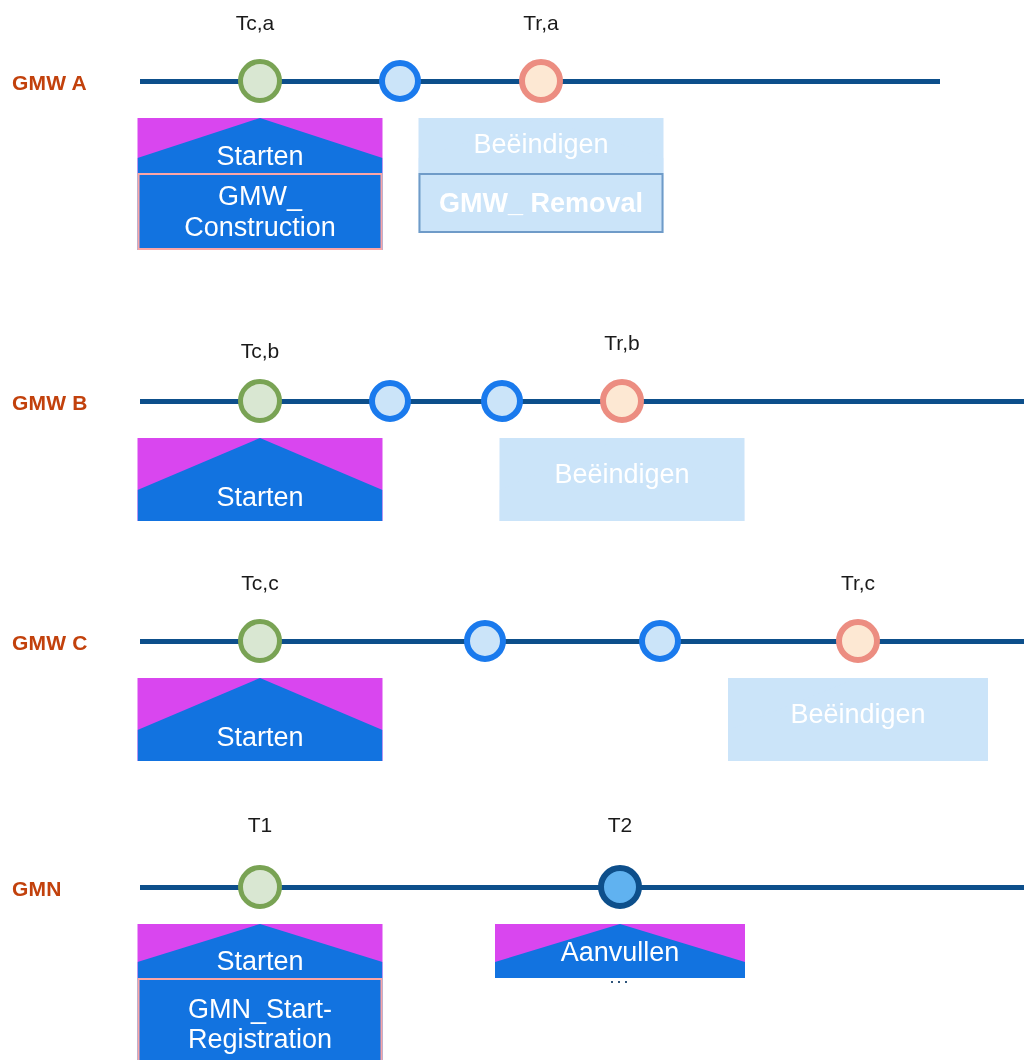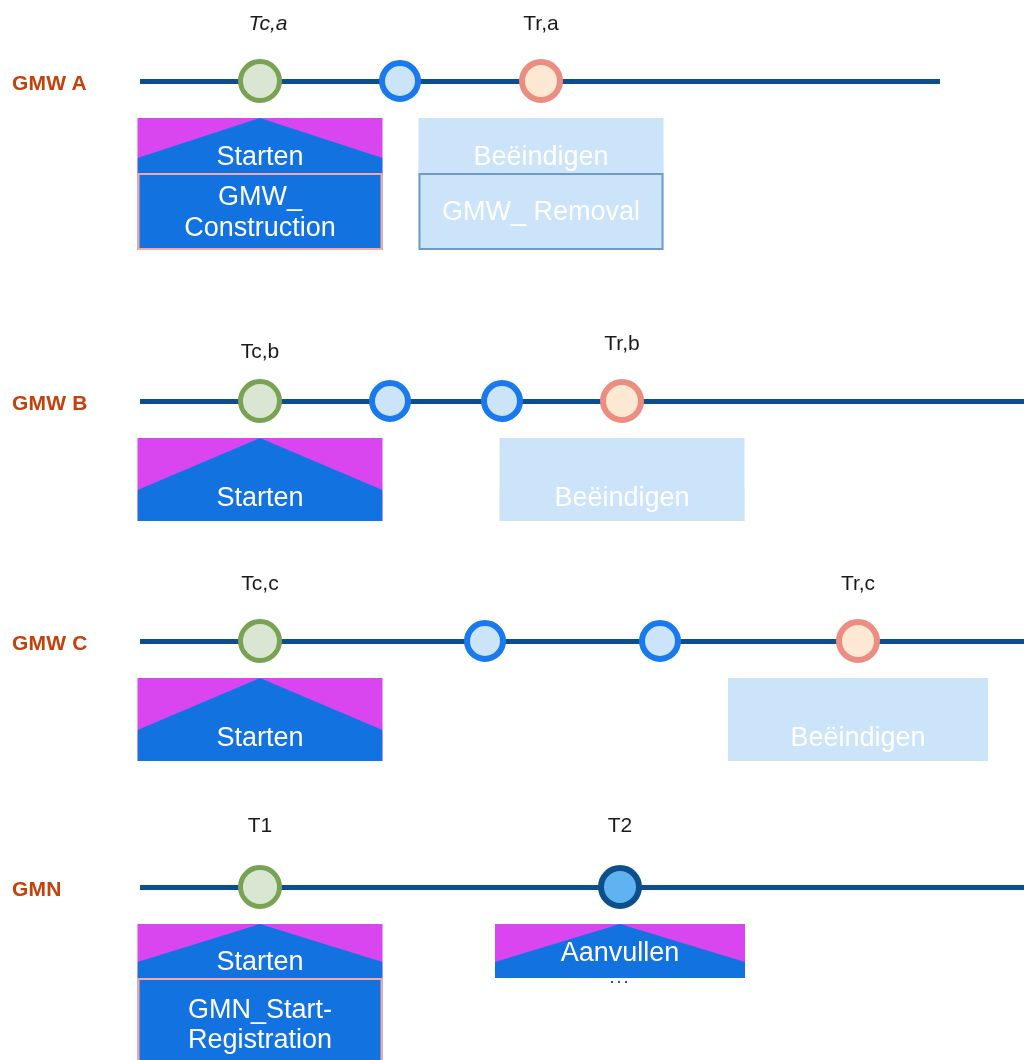--- a/index.html
+++ b/index.html
@@ -102,62 +102,62 @@
     color: #ffffff;
     font-size: 27px;
     line-height: 1.12;
     padding: 2px 4px;
     word-break: normal;
   }
   
   .v-solid .callout-banner { background: #d946ef; }
   .v-solid .callout-box    { background: #1273e0; border: 2px solid #fca5a5; }
   
-  .v-faded .callout-banner { background: #cbe4f9; }
+  .v-faded .callout-banner { background: #cbe4f9; align-items: center; }
   .v-faded .callout-box    { background: #cbe4f9; border: 2px solid #6f9bc8; }
 
   .roof {
     position: absolute;
     top: 0;
     left: 0;
     width: 100%;
     z-index: 1;
     display: block;
   }
 </style>
 </head>
 <body>
 
 <div id="diagram">
 
   <div class="row" style="top:0;height:260px;">
     <div class="row-label" style="top:72px;">GMW A</div>
     <div class="axis" style="left:140px;top:79px;width:800px;"></div>
 
-    <div class="tick-label" style="left:268px;top:12px;font-style:italic;">Tc,a</div>
+    <div class="tick-label" style="left:255px;top:12px;">Tc,a</div>
     <div class="tick-label" style="left:541px;top:12px;">Tr,a</div>
 
     <div class="callout v-solid" style="left:260px;top:118px;width:245px;">
       <div class="callout-banner" style="height:55px;">
         <svg class="roof" viewBox="0 0 245 55" preserveAspectRatio="none">
           <polygon points="0,40 122.5,0 245,40 245,55 0,55" fill="#1273e0"></polygon>
         </svg>
         <div class="banner-text">Starten</div>
       </div>
       <div class="callout-box" style="height:77px;">GMW_ Construction</div>
     </div>
 
     <div class="callout v-faded" style="left:541px;top:118px;width:245px;">
       <div class="callout-banner" style="height:55px;">
         <svg class="roof" viewBox="0 0 245 55" preserveAspectRatio="none">
           <polygon points="0,40 122.5,0 245,40 245,55 0,55" fill="#cbe4f9"></polygon>
         </svg>
         <div class="banner-text">Beëindigen</div>
       </div>
-      <div class="callout-box" style="height:77px;">GMW_ Removal</div>
+      <div class="callout-box" style="height:60px;font-weight:bold;">GMW_ Removal</div>
     </div>
 
     <div class="event-dot dot-green" style="left:260px;top:81px;width:44px;height:44px;"></div>
     <div class="event-dot dot-blue" style="left:400px;top:81px;width:42px;height:42px;"></div>
     <div class="event-dot dot-red" style="left:541px;top:81px;width:44px;height:44px;"></div>
   </div>
 
   <div class="row" style="top:320px;height:220px;">
     <div class="row-label" style="top:72px;">GMW B</div>
     <div class="axis" style="left:140px;top:79px;width:884px;"></div>

